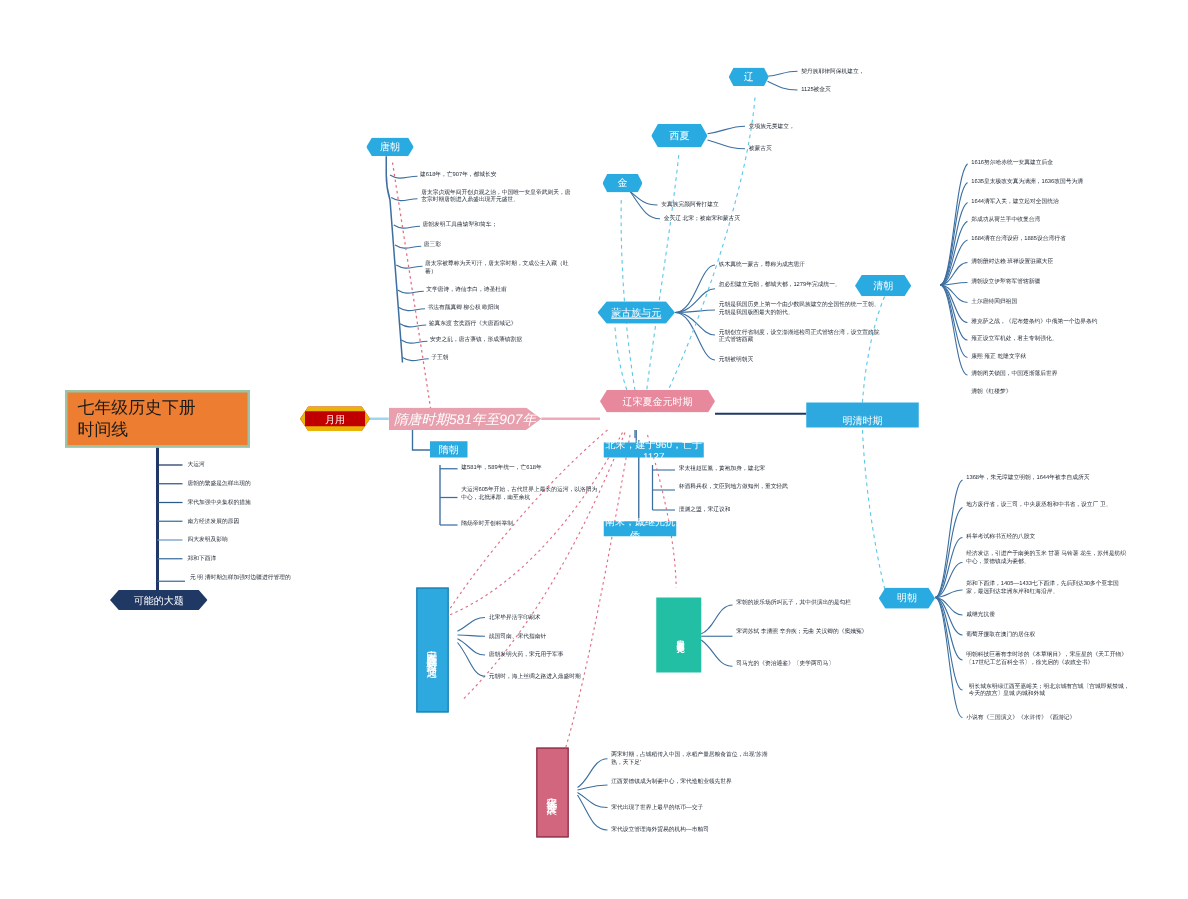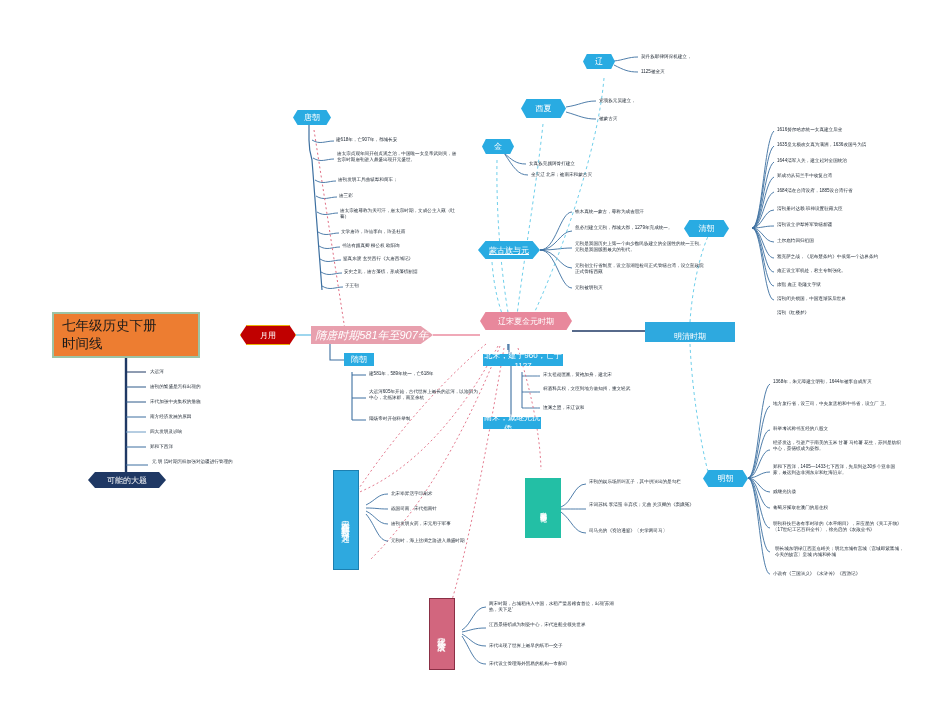--- a/index.html
+++ b/index.html
@@ -21,21 +21,21 @@
     padding:4px 8px;color:#1a1a1a;font-size:13.5px;line-height:1.35;
     display:flex;align-items:center;
   }
   
   .hex{
     background:#29ABE2;color:#ffffff;font-size:8px;
     justify-content:center;text-align:center;
     clip-path:polygon(12% 0,88% 0,100% 50%,88% 100%,12% 100%,0 50%);
   }
   .hex-red{
-    background:#C00000;border:1px solid #eab308;color:#ffffff;font-size:8px;
+    background:#C00000;border:4px solid #eab308;color:#ffffff;font-size:8px;
     justify-content:center;text-align:center;
     clip-path:polygon(12% 0,88% 0,100% 50%,88% 100%,12% 100%,0 50%);
   }
   .arrow-right{
     background:#E8A0AE;color:#ffffff;font-size:11px;
     justify-content:center;
     clip-path:polygon(0 0,90% 0,100% 50%,90% 100%,0 100%);
     font-style:italic;
   }
   .arrow-both{

